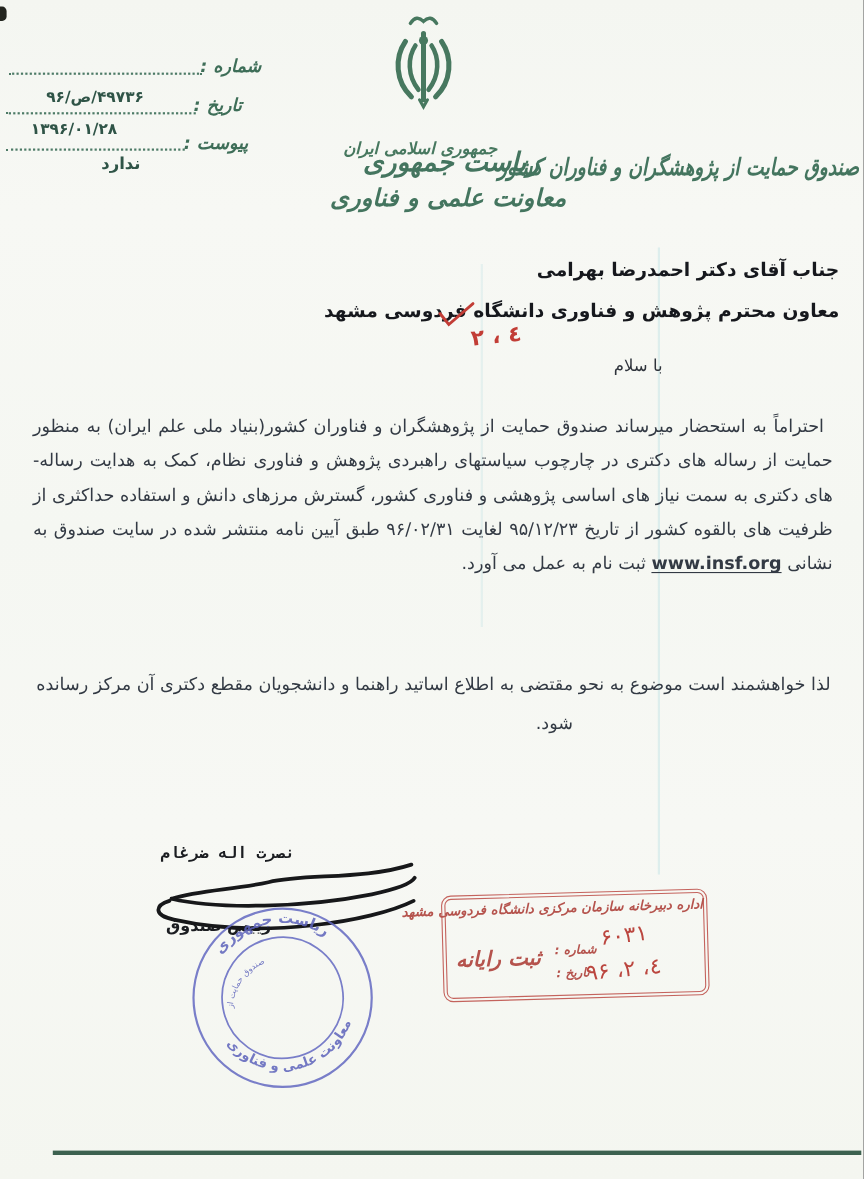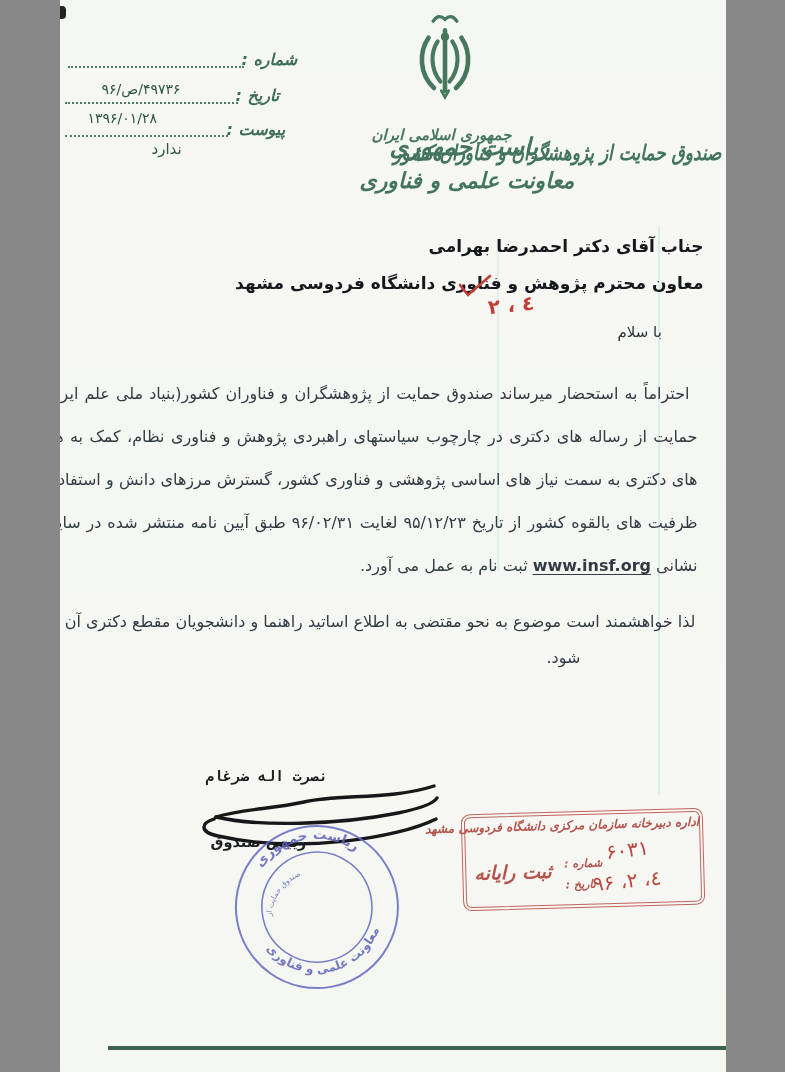--- a/index.html
+++ b/index.html
@@ -1,38 +1,38 @@
 <!DOCTYPE html>
 <html lang="fa"><head>
 <meta charset="utf-8">
 <style>
   * { margin:0; padding:0; box-sizing:border-box; }
   html,body { background:#888; }
   body { font-family:"DejaVu Sans", sans-serif; }
   #page {
-    position:relative; width:666px; height:1072px; margin:0 auto;
+    position:relative; width:785px; height:1072px; margin:0 auto;
     background:linear-gradient(180deg,#f4f6f1 0%,#f7f8f4 18%,#f5f7f2 45%,#f7f8f4 70%,#f4f6f0 100%);
     overflow:hidden; direction:rtl;
   }
   .abs { position:absolute; }
   .ltro { direction:ltr; unicode-bidi:bidi-override; display:inline-block; }
   
   .meta-label { font-size:16px; font-weight:bold; font-style:italic; color:#3e6e58; }
   .meta-dots { border-bottom:2px dotted #4d7a66; height:2px; }
-  .meta-value { font-size:14px; font-weight:normal; color:#2f5447; letter-spacing:1px; }
+  .meta-value { font-size:14px; font-weight:bold; color:#2f5447; letter-spacing:1px; }
   
   .hdr-country { font-size:15px; font-weight:bold; font-style:italic; color:#47785f; white-space:nowrap;margin-top:29px; }
   .hdr-org1 { font-size:24px; font-weight:bold; font-style:italic; color:#44755f; white-space:nowrap; }
   .hdr-org2 { font-size:22px; font-weight:bold; font-style:italic; color:#44755f; white-space:nowrap; }
   .hdr-fund { font-size:17px; font-weight:bold; font-style:italic; color:#44755f; white-space:nowrap; transform:scaleY(1.25); transform-origin:right top; }
   
   .rcpt { font-size:17px; font-weight:bold; color:#16181d; white-space:nowrap; }
   .salutation { font-size:15px; color:#2e333b; }
   
-  .bodytext { font-size:16px; line-height:43px; color:#333a44; text-align:justify; text-align-last:right; }
+  .bodytext { font-size:16px; line-height:31px; color:#333a44; text-align:justify; text-align-last:right; }
   .p2line { font-size:16px; color:#333a44; white-space:nowrap; }
   .weblink { font-weight:bold; text-decoration:underline; text-underline-offset:3px; }
   
   .red-hand { color:#c23d36; font-weight:bold; }
   
   .sig-name { font-size:14.5px; font-weight:bold; color:#1b1d21; white-space:nowrap; }
   
   .rect-stamp {
     width:242px; height:97px; border:4px double #c4635d; border-radius:9px;
     transform:rotate(-1.6deg); color:#b5534d;

